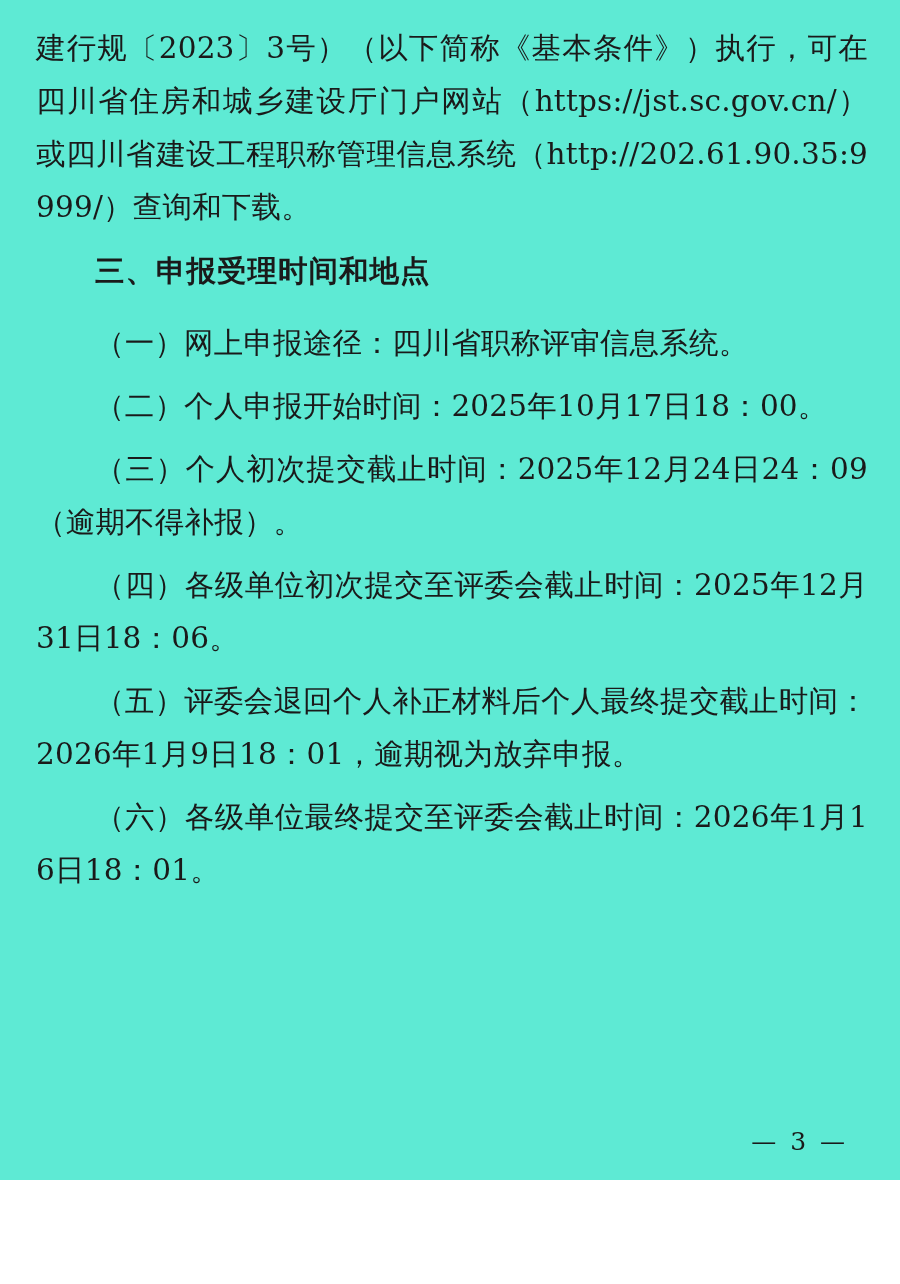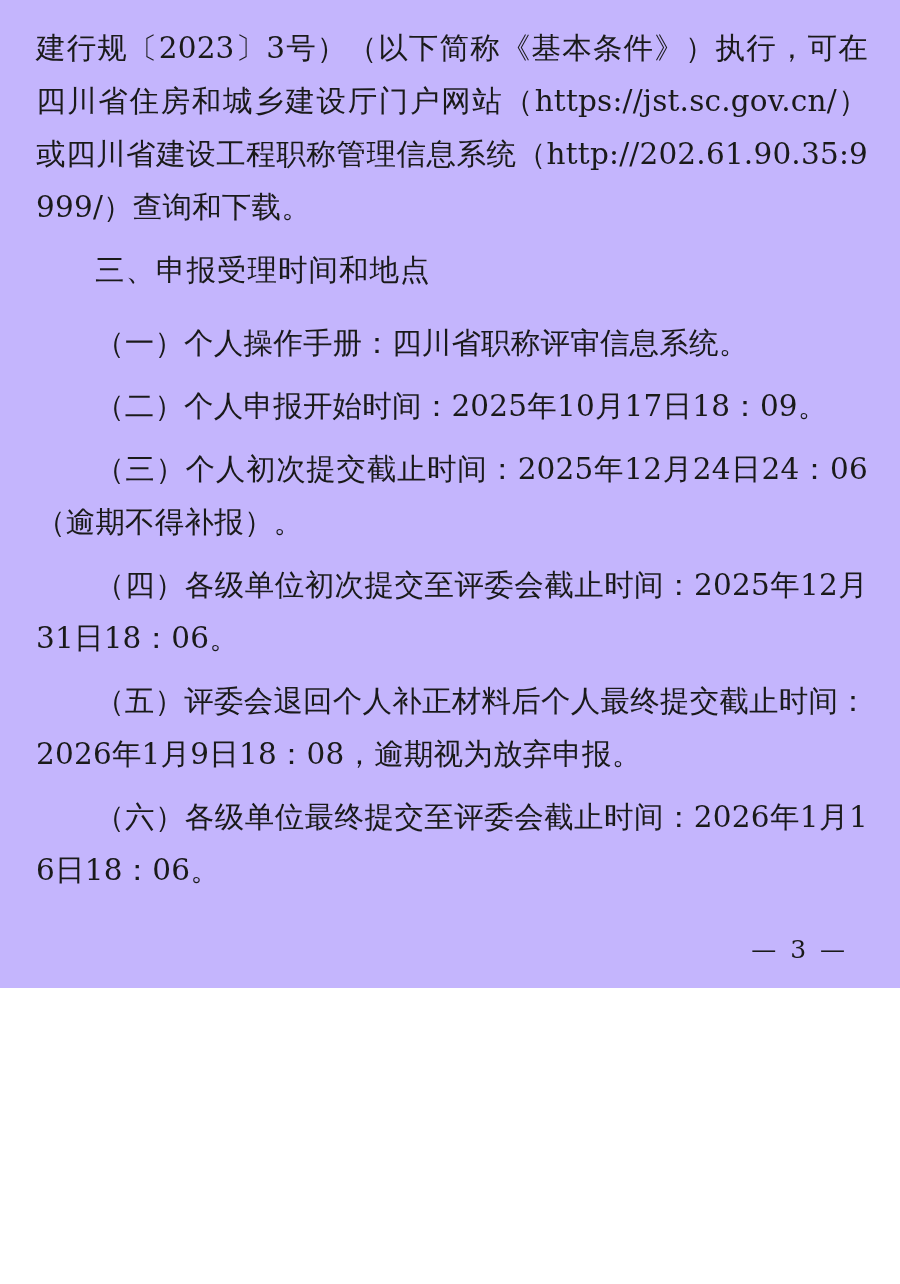--- a/index.html
+++ b/index.html
@@ -3,22 +3,22 @@
 <meta charset="utf-8">
 <style>
   html, body {
     margin: 0;
     padding: 0;
     background: #ffffff;
   }
   .page {
     position: relative;
     width: 900px;
-    height: 988px;
-    background: #c4b5fd;
+    height: 1180px;
+    background: #5eead4;
     overflow: hidden;
     font-family: "DejaVu Serif", "Liberation Serif", serif;
     color: #1a1a1a;
   }
   .content {
     position: absolute;
     left: 36px;
     top: 22px;
     width: 832px;
   }
@@ -28,21 +28,21 @@
     line-height: 53px;
     letter-spacing: 0.2px;
     text-align: justify;
     text-justify: inter-ideograph;
     word-break: break-all;
   }
   .indent {
     text-indent: 59px;
   }
   .heading {
-    font-weight: normal;
+    font-weight: bold;
     text-indent: 59px;
     letter-spacing: 1px;
   }
   .gap-sm { height: 10px; }
   .pagenum {
     position: absolute;
     right: 52px;
     bottom: 24px;
     font-size: 25px;
     letter-spacing: 3px;
@@ -59,41 +59,41 @@
 
     <div class="gap-sm"></div>
 
     <p class="heading">三、申报受理时间和地点</p>
 
     <div class="gap-sm"></div>
 
 
     <div class="gap-sm"></div>
 
-    <p class="indent">（一）个人操作手册：四川省职称评审信息系统。</p>
+    <p class="indent">（一）网上申报途径：四川省职称评审信息系统。</p>
 
     <div class="gap-sm"></div>
 
-    <p class="indent">（二）个人申报开始时间：2025年10月17日18：09。</p>
+    <p class="indent">（二）个人申报开始时间：2025年10月17日18：00。</p>
 
     <div class="gap-sm"></div>
 
-    <p class="indent">（三）个人初次提交截止时间：2025年12月24日24：06（逾期不得补报）。</p>
+    <p class="indent">（三）个人初次提交截止时间：2025年12月24日24：09（逾期不得补报）。</p>
 
     <div class="gap-sm"></div>
 
     <p class="indent">（四）各级单位初次提交至评委会截止时间：2025年12月31日18：06。</p>
 
     <div class="gap-sm"></div>
 
-    <p class="indent">（五）评委会退回个人补正材料后个人最终提交截止时间：2026年1月9日18：08，逾期视为放弃申报。</p>
+    <p class="indent">（五）评委会退回个人补正材料后个人最终提交截止时间：2026年1月9日18：01，逾期视为放弃申报。</p>
 
     <div class="gap-sm"></div>
 
-    <p class="indent">（六）各级单位最终提交至评委会截止时间：2026年1月16日18：06。</p>
+    <p class="indent">（六）各级单位最终提交至评委会截止时间：2026年1月16日18：01。</p>
 
     <div class="gap-sm"></div>
 
 
   </div>
 
   <div class="pagenum">— 3 —</div>
 </div>
 
 </body></html>

